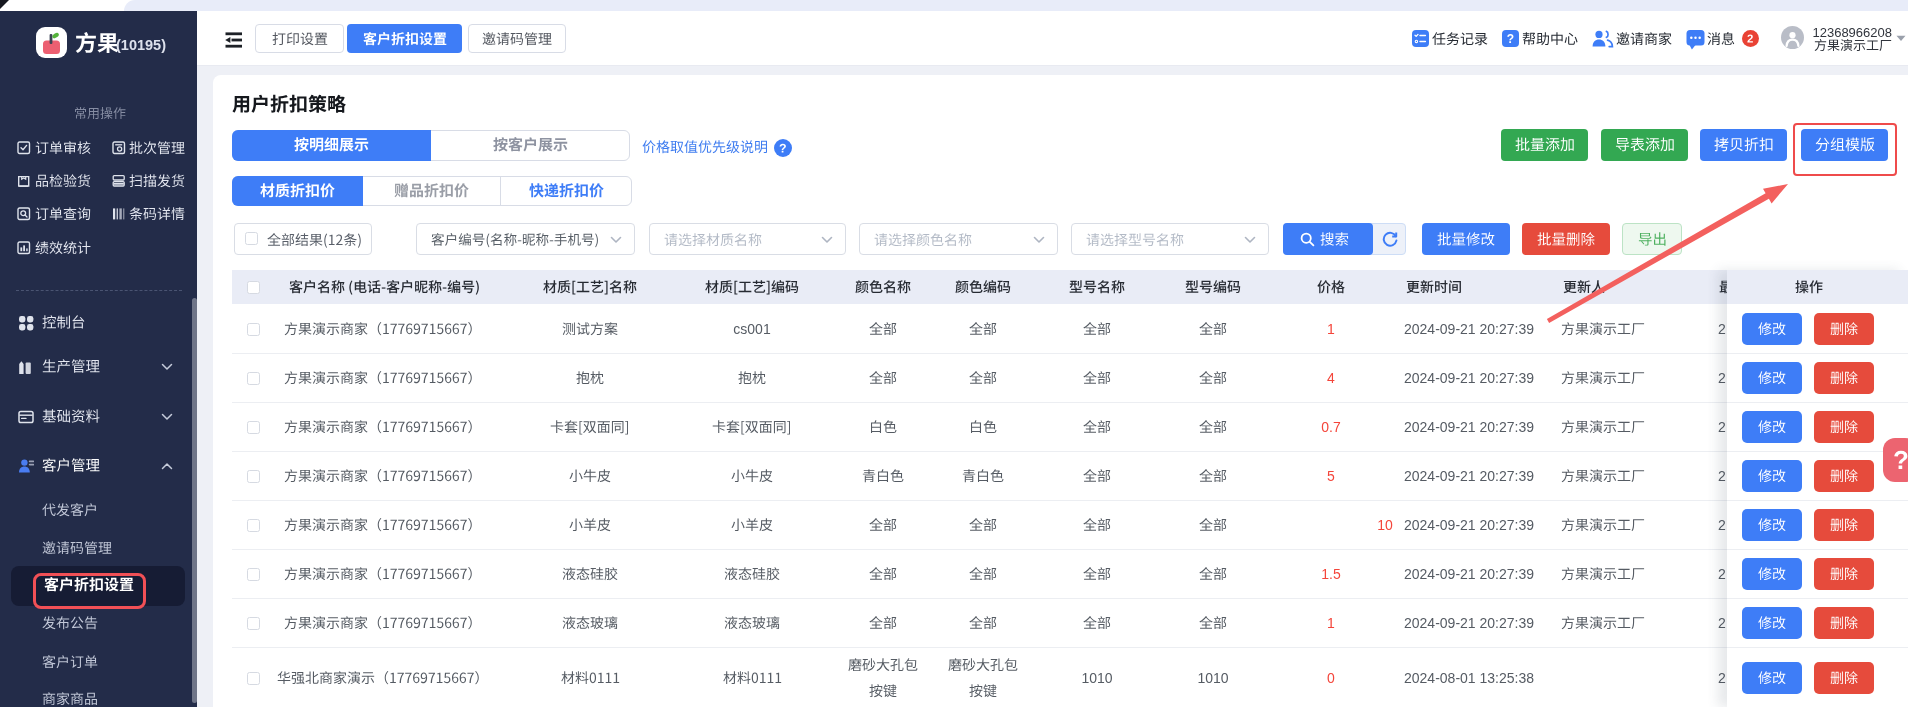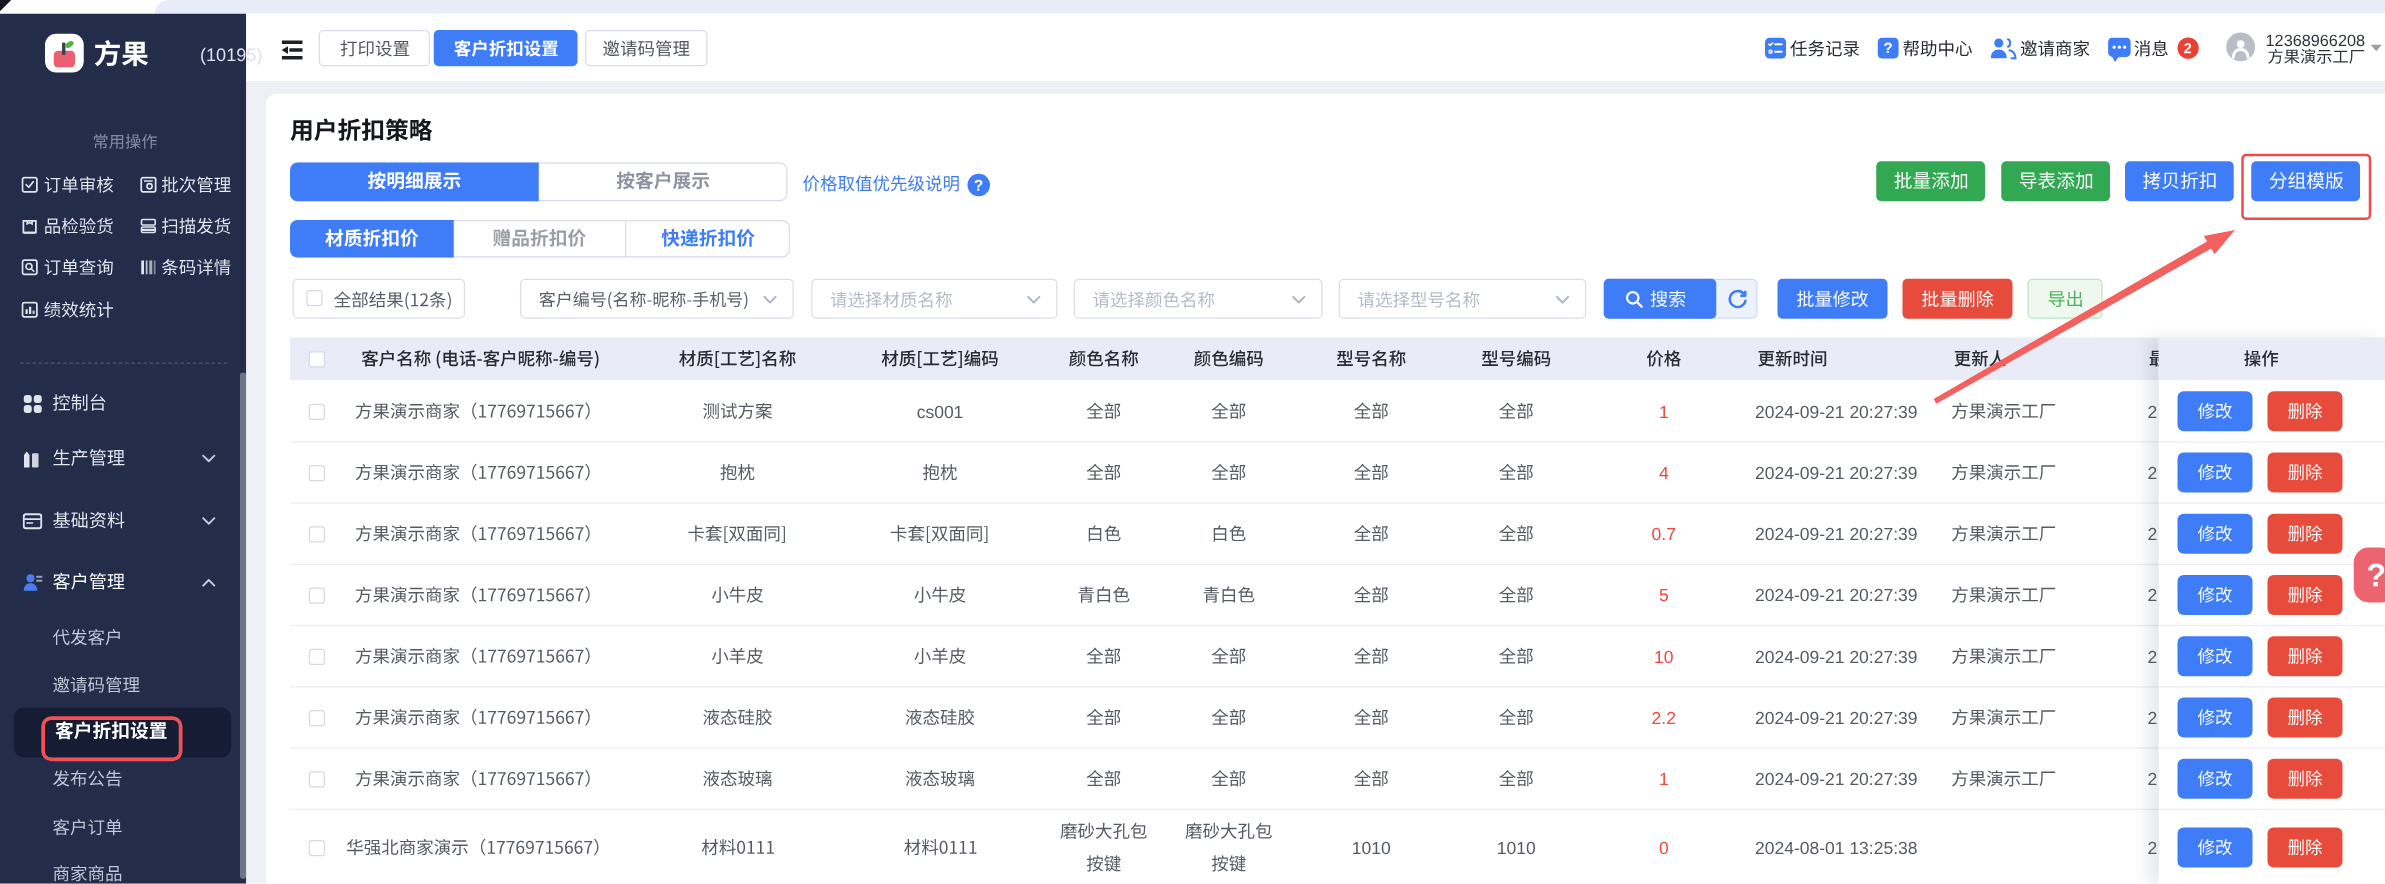--- a/index.html
+++ b/index.html
@@ -442,21 +442,21 @@
     <div class="ab" style="left:1727px;top:646.5px;width:181px;height:1px;background:#eceef2;z-index:2;"></div>
     <div class="ab" style="left:1742px;top:607.0px;width:60px;height:32px;background:#3e7df7;border-radius:5px;z-index:3;"></div>
     <div class="ab" style="left:1814px;top:607.0px;width:60px;height:32px;background:#e64b3c;border-radius:5px;z-index:3;"></div>
     <div class="ab" style="left:1742px;top:662px;width:60px;height:32px;background:#3e7df7;border-radius:5px;z-index:3;"></div>
     <div class="ab" style="left:1814px;top:662px;width:60px;height:32px;background:#e64b3c;border-radius:5px;z-index:3;"></div>
     <div class="ab" style="left:1883px;top:438px;width:34px;height:44px;background:#ec6470;border-radius:12px;z-index:5;"></div>
 <svg class="t" style="left:75.0px;top:29.3px;" width="44" height="33" viewBox="0 0 44 33" fill="#ffffff">
       <use href="#gB65B9" transform="matrix(0.0220 0 0 -0.0220 0.0 22)"></use>
       <use href="#gB679C" transform="matrix(0.0220 0 0 -0.0220 22.0 22)"></use>
     </svg>
-    <div class="ab" style="left:116px;top:45px;font-size:14.5px;color:#dde1ec;font-weight:normal;transform:translate(0,-50%);font-family:'Liberation Sans',sans-serif;white-space:nowrap;margin-left:44px;">(10195)</div>
+    <div class="ab" style="left:116px;top:45px;font-size:14.5px;color:#dde1ec;font-weight:bold;transform:translate(0,-50%);font-family:'Liberation Sans',sans-serif;white-space:nowrap;">(10195)</div>
     <svg class="t" style="left:74.0px;top:105.1px;" width="52" height="20" viewBox="0 0 52 20" fill="#868da3">
       <use href="#gR5E38" transform="matrix(0.0130 0 0 -0.0130 0.0 13)"></use>
       <use href="#gR7528" transform="matrix(0.0130 0 0 -0.0130 13.0 13)"></use>
       <use href="#gR64CD" transform="matrix(0.0130 0 0 -0.0130 26.0 13)"></use>
       <use href="#gR4F5C" transform="matrix(0.0130 0 0 -0.0130 39.0 13)"></use>
     </svg>
     <svg class="t" style="left:35.0px;top:138.5px;" width="56" height="21" viewBox="0 0 56 21" fill="#e4e7f0">
       <use href="#gR8BA2" transform="matrix(0.0140 0 0 -0.0140 0.0 14)"></use>
       <use href="#gR5355" transform="matrix(0.0140 0 0 -0.0140 14.0 14)"></use>
       <use href="#gR5BA1" transform="matrix(0.0140 0 0 -0.0140 28.0 14)"></use>
@@ -1128,21 +1128,21 @@
       <use href="#gR90E8" transform="matrix(0.0140 0 0 -0.0140 14.0 14)"></use>
     </svg>
     <svg class="t" style="left:1083.0px;top:516.0px;" width="28" height="21" viewBox="0 0 28 21" fill="#555b63">
       <use href="#gR5168" transform="matrix(0.0140 0 0 -0.0140 0.0 14)"></use>
       <use href="#gR90E8" transform="matrix(0.0140 0 0 -0.0140 14.0 14)"></use>
     </svg>
     <svg class="t" style="left:1199.0px;top:516.0px;" width="28" height="21" viewBox="0 0 28 21" fill="#555b63">
       <use href="#gR5168" transform="matrix(0.0140 0 0 -0.0140 0.0 14)"></use>
       <use href="#gR90E8" transform="matrix(0.0140 0 0 -0.0140 14.0 14)"></use>
     </svg>
-    <div class="ab" style="left:1331px;top:525.0px;font-size:14px;color:#f4453a;font-weight:normal;transform:translate(-50%,-50%);font-family:'Liberation Sans',sans-serif;white-space:nowrap;">10</div>
+    <div class="ab" style="left:1385px;top:525.0px;font-size:14px;color:#f4453a;font-weight:normal;transform:translate(-50%,-50%);font-family:'Liberation Sans',sans-serif;white-space:nowrap;">10</div>
     <div class="ab" style="left:1469px;top:525.0px;font-size:14px;color:#555b63;font-weight:normal;transform:translate(-50%,-50%);font-family:'Liberation Sans',sans-serif;white-space:nowrap;">2024-09-21 20:27:39</div>
     <svg class="t" style="left:1561.0px;top:516.0px;" width="84" height="21" viewBox="0 0 84 21" fill="#555b63">
       <use href="#gR65B9" transform="matrix(0.0140 0 0 -0.0140 0.0 14)"></use>
       <use href="#gR679C" transform="matrix(0.0140 0 0 -0.0140 14.0 14)"></use>
       <use href="#gR6F14" transform="matrix(0.0140 0 0 -0.0140 28.0 14)"></use>
       <use href="#gR793A" transform="matrix(0.0140 0 0 -0.0140 42.0 14)"></use>
       <use href="#gR5DE5" transform="matrix(0.0140 0 0 -0.0140 56.0 14)"></use>
       <use href="#gR5382" transform="matrix(0.0140 0 0 -0.0140 70.0 14)"></use>
     </svg>
     <div class="ab" style="left:1718px;top:525.0px;font-size:14px;color:#555b63;font-weight:normal;transform:translate(0,-50%);font-family:'Liberation Sans',sans-serif;white-space:nowrap;">2</div>
@@ -1188,21 +1188,21 @@
       <use href="#gR90E8" transform="matrix(0.0140 0 0 -0.0140 14.0 14)"></use>
     </svg>
     <svg class="t" style="left:1083.0px;top:565.0px;" width="28" height="21" viewBox="0 0 28 21" fill="#555b63">
       <use href="#gR5168" transform="matrix(0.0140 0 0 -0.0140 0.0 14)"></use>
       <use href="#gR90E8" transform="matrix(0.0140 0 0 -0.0140 14.0 14)"></use>
     </svg>
     <svg class="t" style="left:1199.0px;top:565.0px;" width="28" height="21" viewBox="0 0 28 21" fill="#555b63">
       <use href="#gR5168" transform="matrix(0.0140 0 0 -0.0140 0.0 14)"></use>
       <use href="#gR90E8" transform="matrix(0.0140 0 0 -0.0140 14.0 14)"></use>
     </svg>
-    <div class="ab" style="left:1331px;top:574.0px;font-size:14px;color:#f4453a;font-weight:normal;transform:translate(-50%,-50%);font-family:'Liberation Sans',sans-serif;white-space:nowrap;">2.2</div>
+    <div class="ab" style="left:1331px;top:574.0px;font-size:14px;color:#f4453a;font-weight:normal;transform:translate(-50%,-50%);font-family:'Liberation Sans',sans-serif;white-space:nowrap;">1.5</div>
     <div class="ab" style="left:1469px;top:574.0px;font-size:14px;color:#555b63;font-weight:normal;transform:translate(-50%,-50%);font-family:'Liberation Sans',sans-serif;white-space:nowrap;">2024-09-21 20:27:39</div>
     <svg class="t" style="left:1561.0px;top:565.0px;" width="84" height="21" viewBox="0 0 84 21" fill="#555b63">
       <use href="#gR65B9" transform="matrix(0.0140 0 0 -0.0140 0.0 14)"></use>
       <use href="#gR679C" transform="matrix(0.0140 0 0 -0.0140 14.0 14)"></use>
       <use href="#gR6F14" transform="matrix(0.0140 0 0 -0.0140 28.0 14)"></use>
       <use href="#gR793A" transform="matrix(0.0140 0 0 -0.0140 42.0 14)"></use>
       <use href="#gR5DE5" transform="matrix(0.0140 0 0 -0.0140 56.0 14)"></use>
       <use href="#gR5382" transform="matrix(0.0140 0 0 -0.0140 70.0 14)"></use>
     </svg>
     <div class="ab" style="left:1718px;top:574.0px;font-size:14px;color:#555b63;font-weight:normal;transform:translate(0,-50%);font-family:'Liberation Sans',sans-serif;white-space:nowrap;">2</div>

